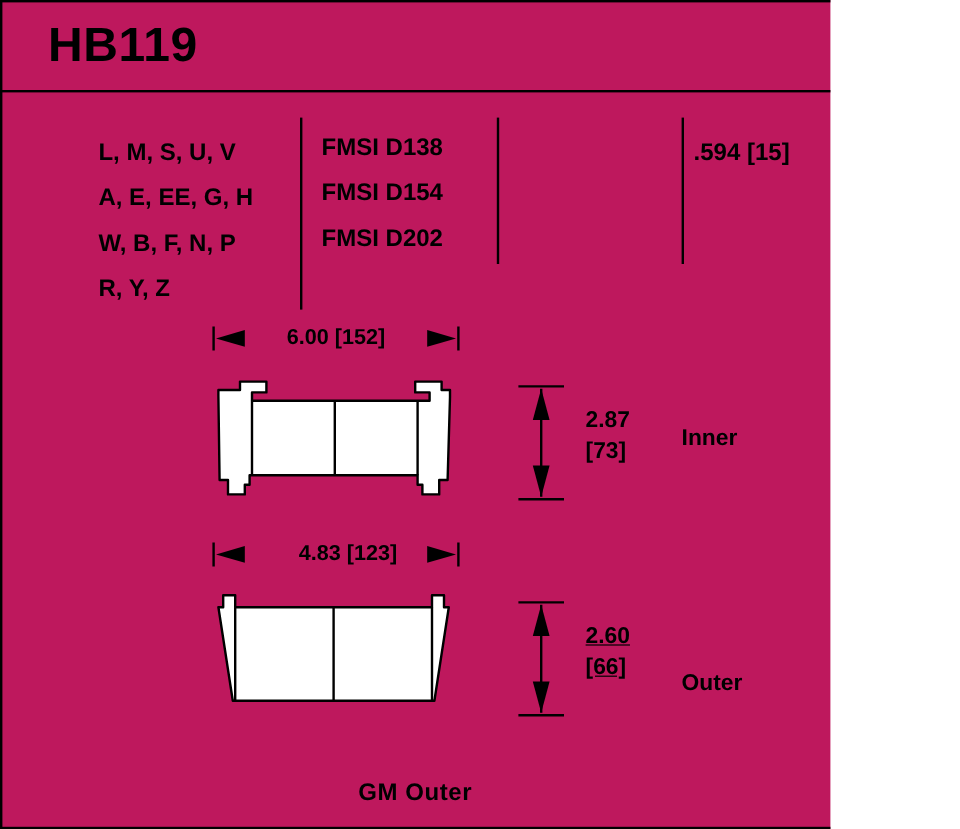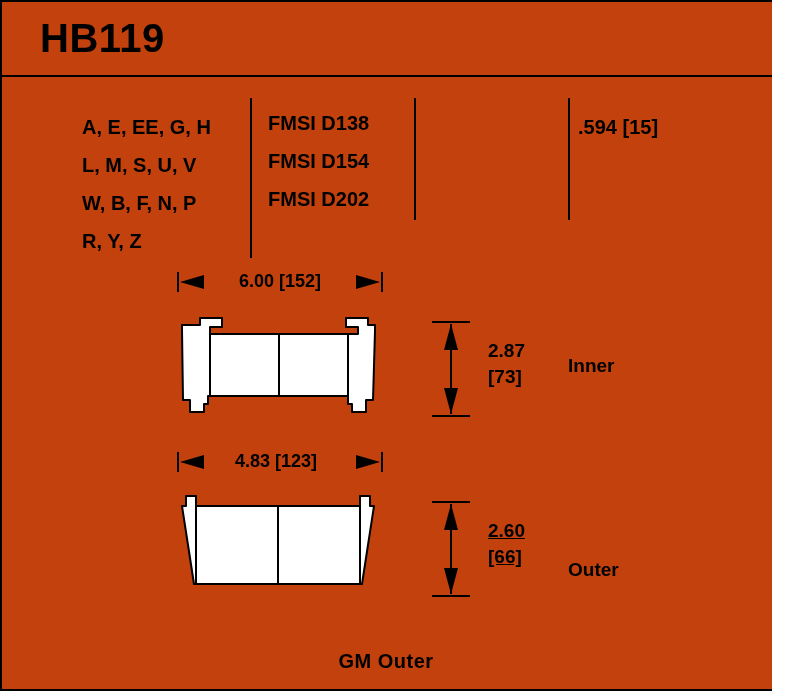--- a/index.html
+++ b/index.html
@@ -6,23 +6,23 @@
     margin: 0;
     padding: 0;
     background: #ffffff;
   }
   body {
     font-family: "Liberation Sans", sans-serif;
     color: #000000;
   }
   #page {
     position: relative;
-    width: 772px;
+    width: 692px;
     height: 691px;
-    background: #c2410c;
+    background: #be185d;
     overflow: hidden;
   }
 
   
   .hline {
     position: absolute;
     background: #000000;
     height: 2px;
   }
   .vline {
@@ -123,22 +123,22 @@
   <div class="vline" style="left:798px; top:0; height:691px;"></div>
 
   <div id="part-number">HB119</div>
   <div class="hline" style="left:0; top:75px; width:800px;"></div>
 
   <div class="vline" style="left:250px; top:98px; height:160px;"></div>
   <div class="vline" style="left:414px; top:98px; height:122px;"></div>
   <div class="vline" style="left:568px; top:98px; height:122px;"></div>
 
   <div class="codes">
+    <div>L, M, S, U, V</div>
     <div>A, E, EE, G, H</div>
-    <div>L, M, S, U, V</div>
     <div>W, B, F, N, P</div>
     <div>R, Y, Z</div>
   </div>
 
   <div class="fmsi">
     <div>FMSI D138</div>
     <div>FMSI D154</div>
     <div>FMSI D202</div>
   </div>
 
@@ -181,21 +181,21 @@
     <div>[73]</div>
   </div>
   <div class="side-label" style="left:568px; top:355px;">Inner</div>
 
   <svg class="shape-svg" style="left:170px; top:450px;" width="220" height="24" viewBox="0 0 220 24">
     <line x1="8" y1="2" x2="8" y2="22" stroke="#000" stroke-width="2"></line>
     <line x1="212" y1="2" x2="212" y2="22" stroke="#000" stroke-width="2"></line>
     <polygon points="10,12 34,5 34,19" fill="#000"></polygon>
     <polygon points="210,12 186,5 186,19" fill="#000"></polygon>
   </svg>
-  <div class="dim-label" style="left:206px; top:451px; width:140px;">4.83 [123]</div>
+  <div class="dim-label" style="left:220px; top:451px; width:140px;">4.83 [123]</div>
 
   <svg class="shape-svg" style="left:176px; top:492px;" width="204" height="106" viewBox="0 0 204 106">
     <g fill="#ffffff" stroke="#000000" stroke-width="2" stroke-linejoin="round">
       <path d="M10,14 L10,4 L20,4 L20,14 L184,14 L184,4 L194,4 L194,14
                L198,14 L186,92 L18,92 L6,14 Z"></path>
     </g>
     <line x1="20" y1="14" x2="20" y2="92" stroke="#000" stroke-width="2"></line>
     <line x1="184" y1="14" x2="184" y2="92" stroke="#000" stroke-width="2"></line>
     <line x1="102" y1="14" x2="102" y2="92" stroke="#000" stroke-width="2"></line>
   </svg>

